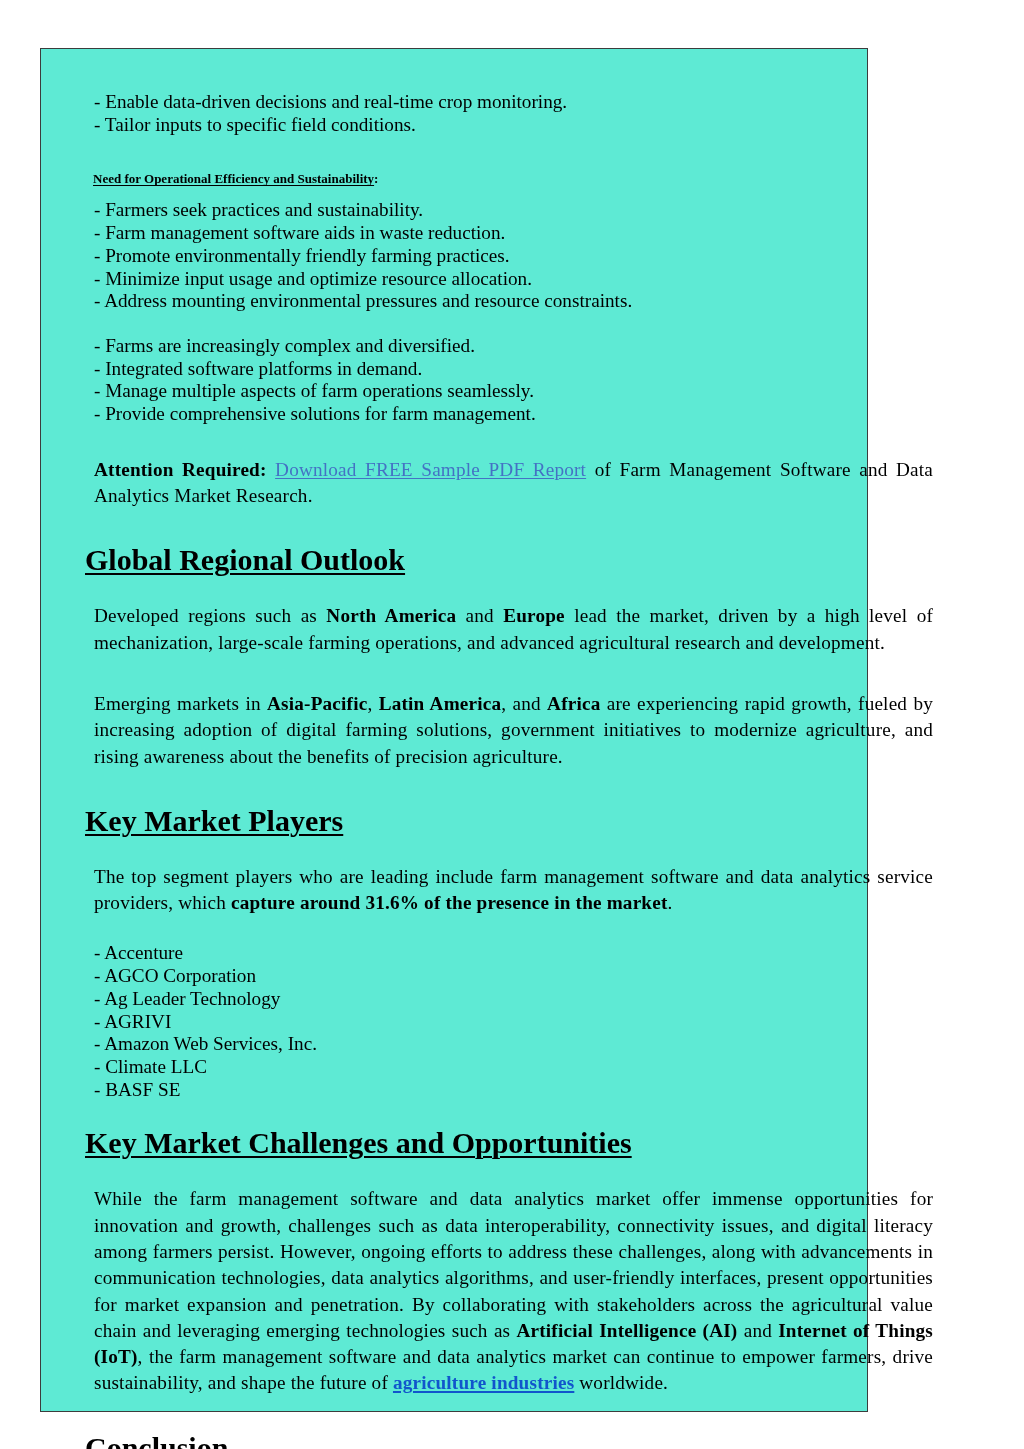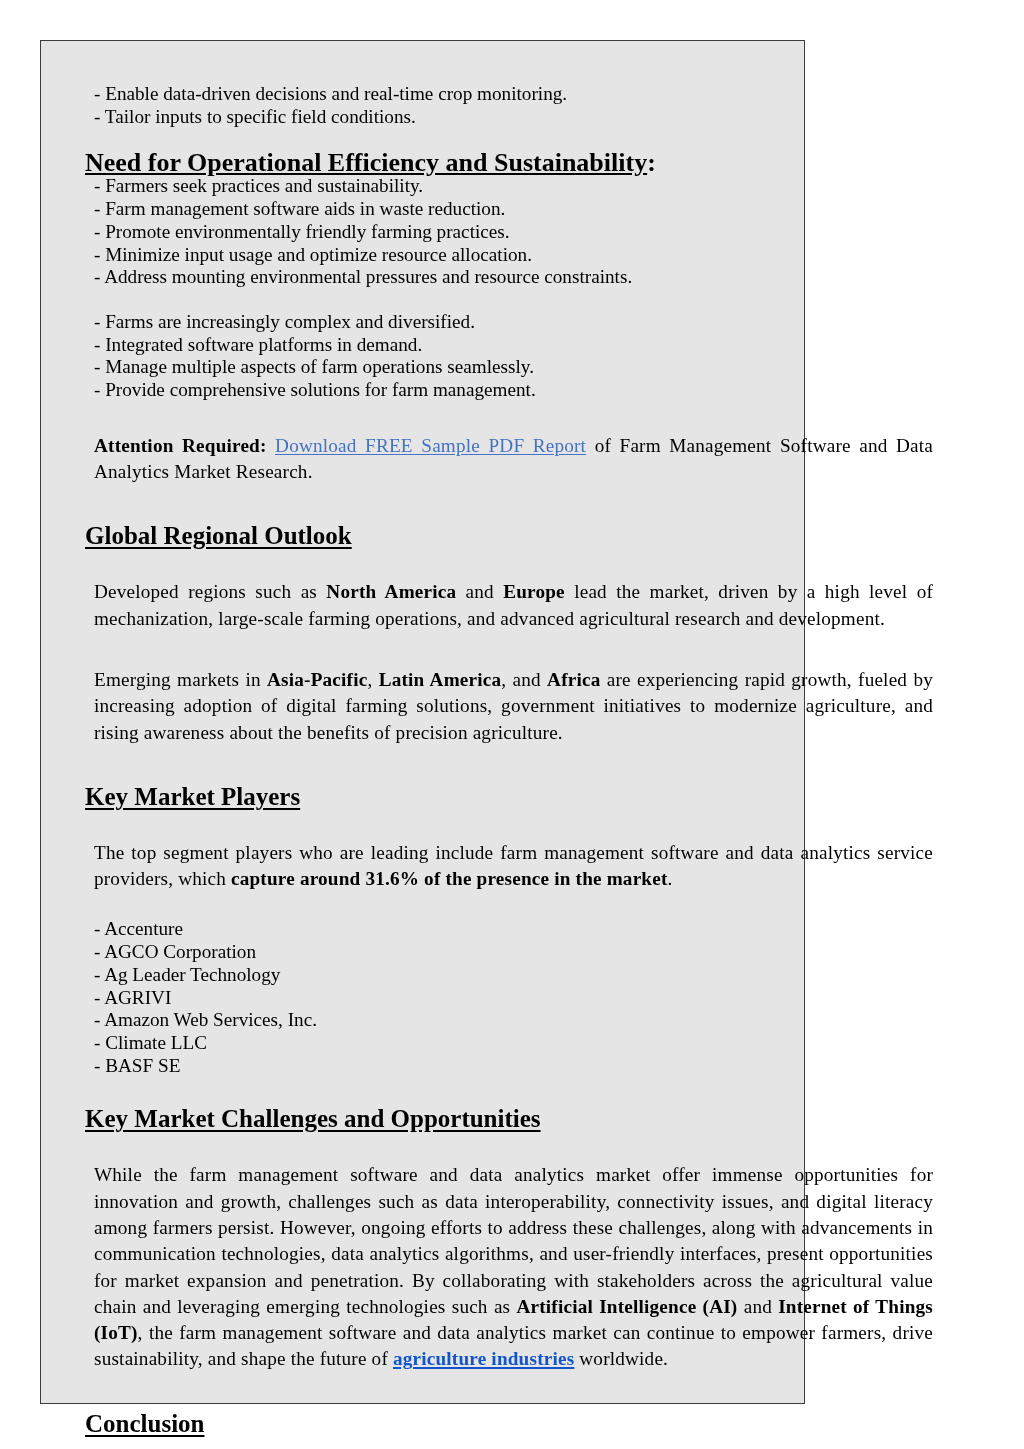--- a/index.html
+++ b/index.html
@@ -11,25 +11,25 @@
     width: 1024px;
     height: 1449px;
     font-family: "Liberation Serif", serif;
     color: #000000;
     overflow: hidden;
   }
 
   .page {
     position: absolute;
     left: 40px;
-    top: 40px;
-    width: 765px;
+    top: 48px;
+    width: 828px;
     height: 1364px;
     border: 1px solid #3c3c3c;
-    background: #e5e5e5;
+    background: #5eead4;
     box-sizing: border-box;
   }
 
   .content {
     position: absolute;
     left: 44px;
     top: 42px;
     width: 857px;
   }
 
@@ -45,33 +45,33 @@
 
   .bullet {
     font-size: 19.2px;
     line-height: 22.7px;
     margin: 0;
     padding-left: 9px;
     white-space: nowrap;
   }
 
   .subhead {
-    font-size: 26px;
+    font-size: 13px;
     line-height: 25px;
     font-weight: bold;
-    margin: 0;
+    margin: 8px;
     white-space: nowrap;
   }
   .subhead .u {
     text-decoration: underline;
     text-underline-offset: 2px;
   }
 
   h2.section {
-    font-size: 25px;
+    font-size: 30px;
     font-weight: bold;
     line-height: 34px;
     margin: 0;
     display: block;
   }
   h2.section span.u {
     text-decoration: underline;
     text-underline-offset: 3px;
     text-decoration-thickness: 2px;
   }

